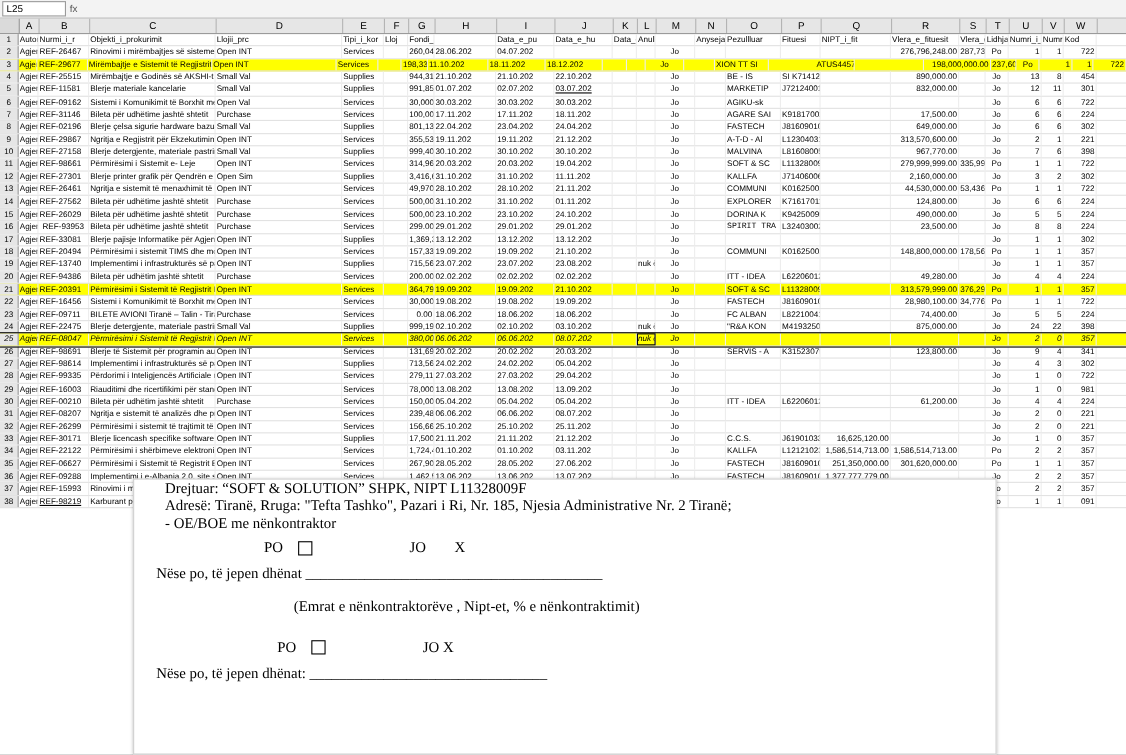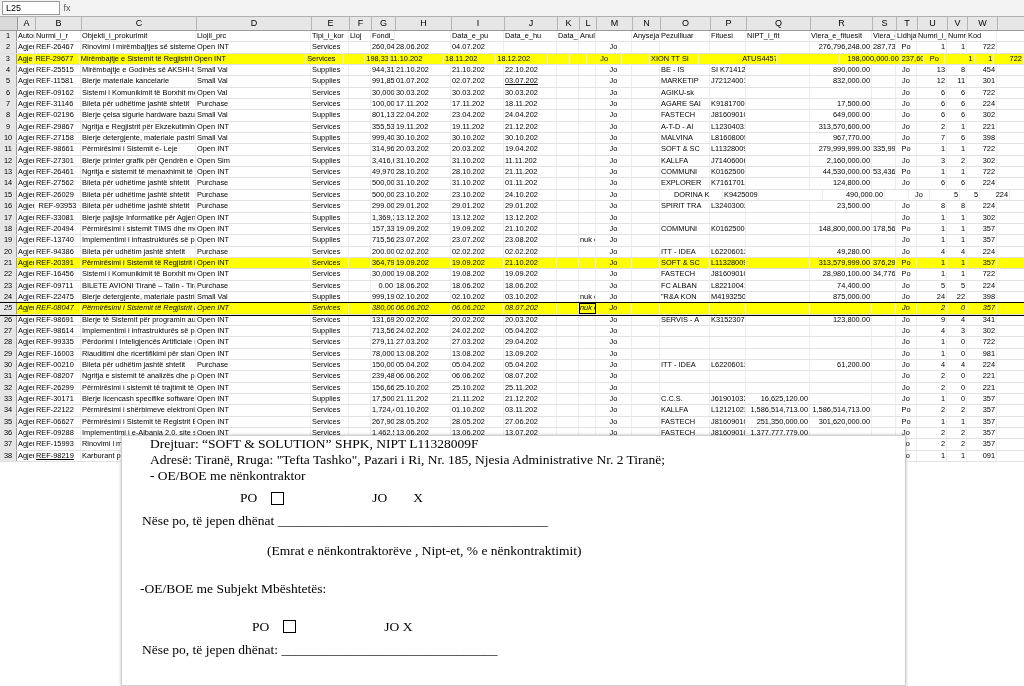--- a/index.html
+++ b/index.html
@@ -460,21 +460,21 @@
         <div class="c" style="width: 38px;">Services</div>
         <div class="c" style="width: 22px;"></div>
         <div class="c num" style="width: 24px;">500,000.00</div>
         <div class="c" style="width: 56px;">23.10.202</div>
         <div class="c" style="width: 53px;">23.10.202</div>
         <div class="c" style="width: 53px;">24.10.202</div>
         <div class="c" style="width: 22px;"></div>
         <div class="c" style="width: 17px;"></div>
         <div class="c ctr" style="width: 36px;">Jo</div>
         <div class="c" style="width: 28px;"></div>
-        <div class="c" style="width: 50px; margin-left: 13px;">DORINA K</div>
+        <div class="c" style="width: 50px;">DORINA K</div>
         <div class="c" style="width: 36px;">K94250095</div>
         <div class="c num" style="width: 64px;"></div>
         <div class="c num" style="width: 62px;">490,000.00</div>
         <div class="c num" style="width: 24px;"></div>
         <div class="c ctr" style="width: 21px;">Jo</div>
         <div class="c num" style="width: 30px;">5</div>
         <div class="c num" style="width: 20px;">5</div>
         <div class="c num" style="width: 30px;">224</div>
       </div>
       <div class="row">
@@ -486,21 +486,21 @@
         <div class="c" style="width: 38px;">Services</div>
         <div class="c" style="width: 22px;"></div>
         <div class="c num" style="width: 24px;">299.00</div>
         <div class="c" style="width: 56px;">29.01.202</div>
         <div class="c" style="width: 53px;">29.01.202</div>
         <div class="c" style="width: 53px;">29.01.202</div>
         <div class="c" style="width: 22px;"></div>
         <div class="c" style="width: 17px;"></div>
         <div class="c ctr" style="width: 36px;">Jo</div>
         <div class="c" style="width: 28px;"></div>
-        <div class="c" style="width: 50px;">SPIRIT TRA</div>
+        <div class="c" style="width: 50px; font-family: Liberation Mono, monospace;">SPIRIT TRA</div>
         <div class="c" style="width: 36px;">L32403002</div>
         <div class="c num" style="width: 64px;"></div>
         <div class="c num" style="width: 62px;">23,500.00</div>
         <div class="c num" style="width: 24px;"></div>
         <div class="c ctr" style="width: 21px;">Jo</div>
         <div class="c num" style="width: 30px;">8</div>
         <div class="c num" style="width: 20px;">8</div>
         <div class="c num" style="width: 30px;">224</div>
       </div>
       <div class="row">
@@ -1085,21 +1085,20 @@
   <p class="line l-oe">- OE/BOE me nënkontraktor</p>
   <div class="po-row">
     <span class="po">PO</span>
     <span class="box"></span>
     <span class="jo">JO</span>
     <span>X</span>
   </div>
   <p class="l-nese">Nëse po, të jepen dhënat ________________________________________</p>
   <p class="l-emrat">(Emrat e nënkontraktorëve , Nipt-et, % e nënkontraktimit)</p>
 
-  <p class="l-oe2">-OE/BOE me Subjekt Mbështetës:</p>
   <div class="po-row po-row2">
     <span class="po">PO</span>
     <span class="box"></span>
     <span class="jo">JO X</span>
   </div>
   <p class="l-nese l-nese2">Nëse po, të jepen dhënat: ________________________________</p>
 
 </div>
 
 </body></html>

